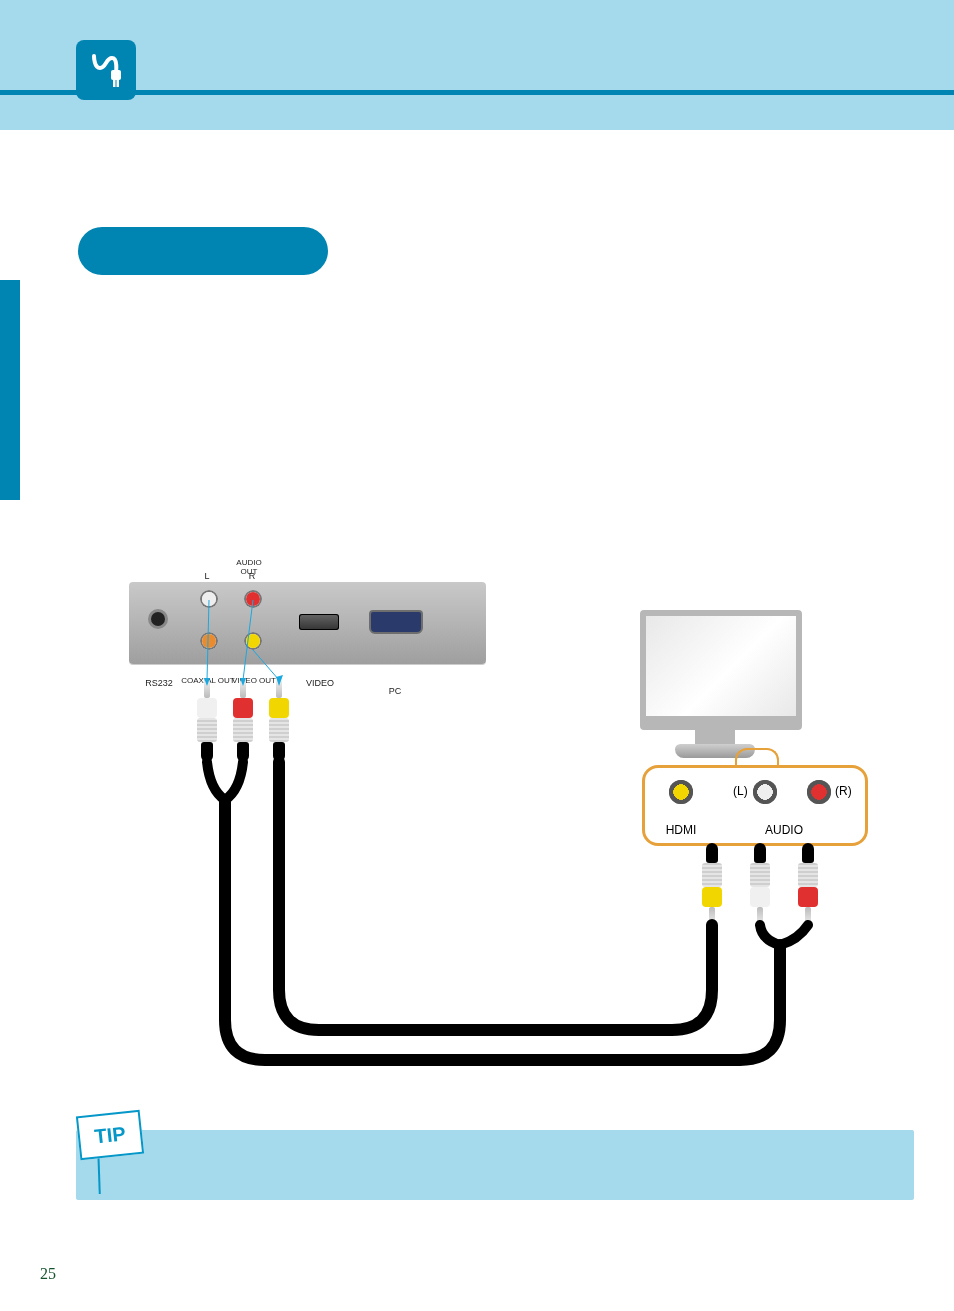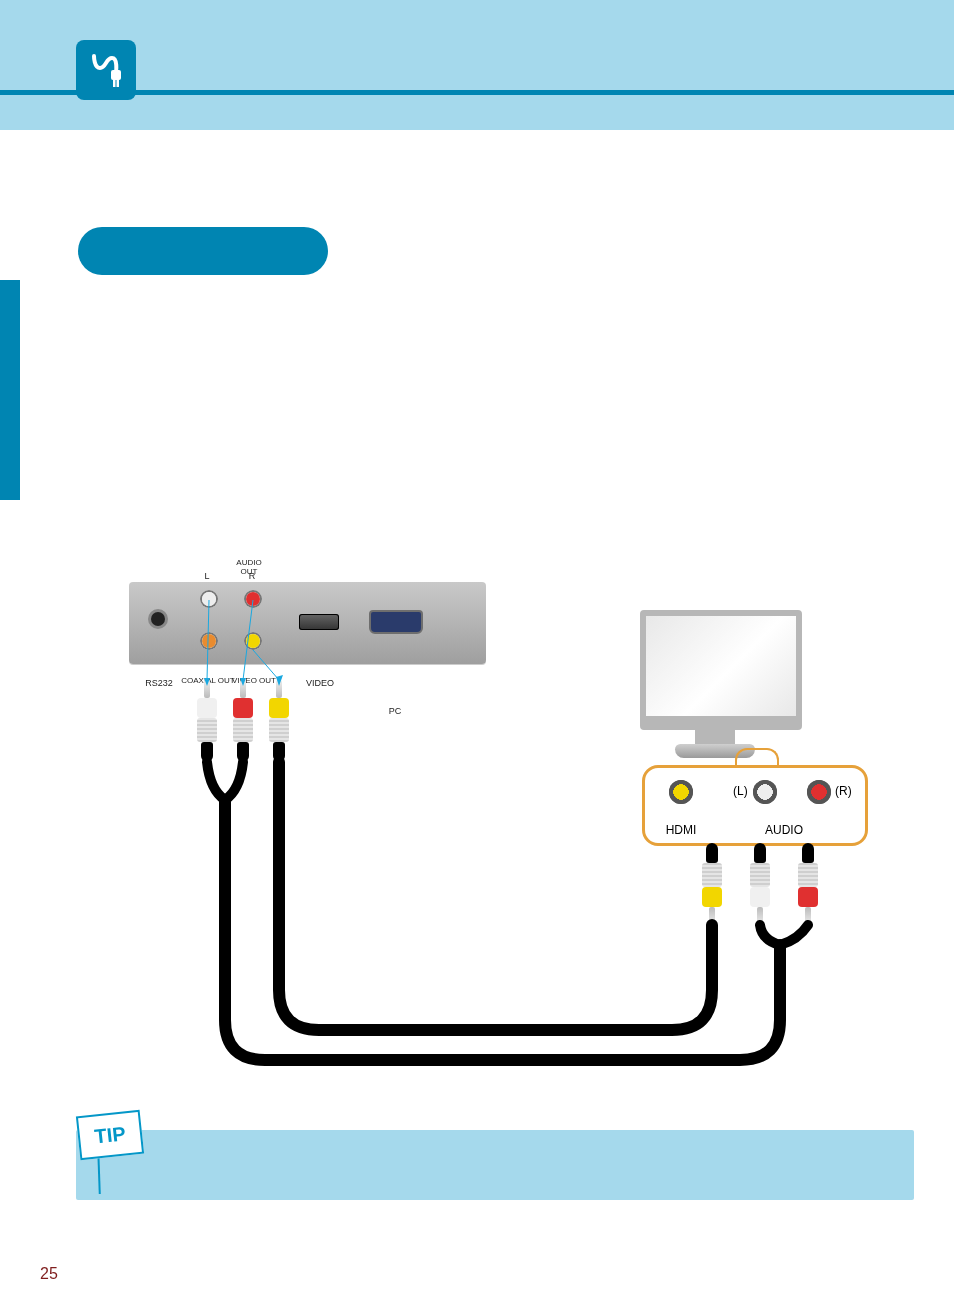--- a/index.html
+++ b/index.html
@@ -284,21 +284,22 @@
     width: 2px;
     height: 44px;
     background: #0497c8;
     transform: rotate(-2deg);
   }
   .page-number {
     position: absolute;
     bottom: 28px;
     left: 40px;
     font-size: 16px;
-    color: #7f1d1d;
+    color: #14532d;
+    font-family: Liberation Serif, serif;
   }
 </style>
 </head>
 <body>
 
 <div class="page-bg-top"></div>
 <div class="page-bg-line"></div>
 <div class="side-tab"></div>
 
 <div class="corner-icon">
@@ -337,21 +338,21 @@
   </div>
 
   <div class="port-hole" style="left:170px; top:32px;"></div>
   <div class="vga" style="left:240px; top:28px;"></div>
 </div>
 
 <div class="below-label" style="left:159px; top:678px;">RS232</div>
 <div class="below-label" style="left:208px; top:676px; font-size:8px; line-height:9px;">COAXIAL OUT</div>
 <div class="below-label" style="left:254px; top:676px; font-size:8px; line-height:9px;">VIDEO OUT</div>
 <div class="below-label" style="left:320px; top:678px;">VIDEO</div>
-<div class="below-label" style="left:395px; top:706px;">PC</div>
+<div class="below-label" style="left:395px; top:686px;">PC</div>
 
 <div class="monitor-wrap">
   <div class="monitor-screen"></div>
   <div class="monitor-stand"></div>
   <div class="monitor-base"></div>
 </div>
 
 <div class="monitor-callout"></div>
 <div class="monitor-ports">
   <div class="m-rca" style="left:24px; background:radial-gradient(circle,#f2d600 45%, #555 46%);"></div>

